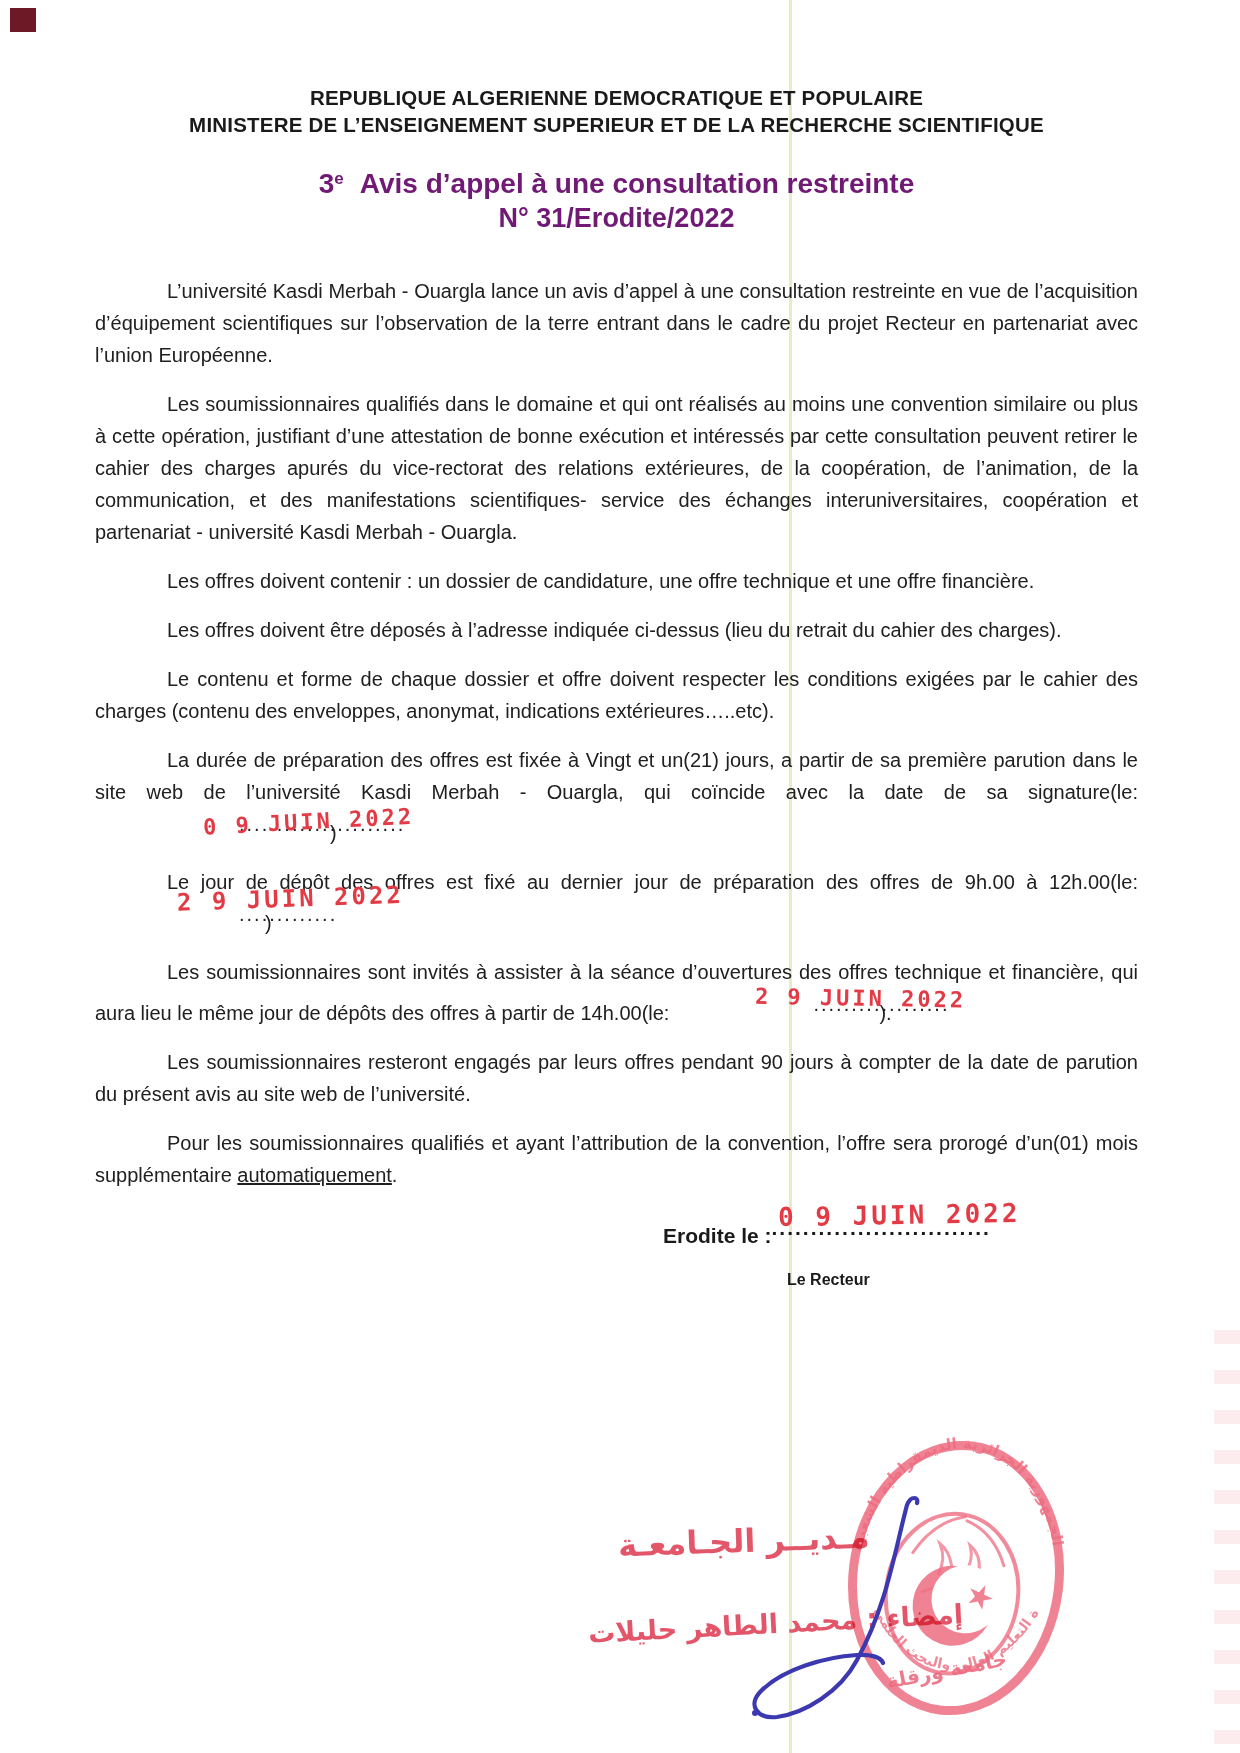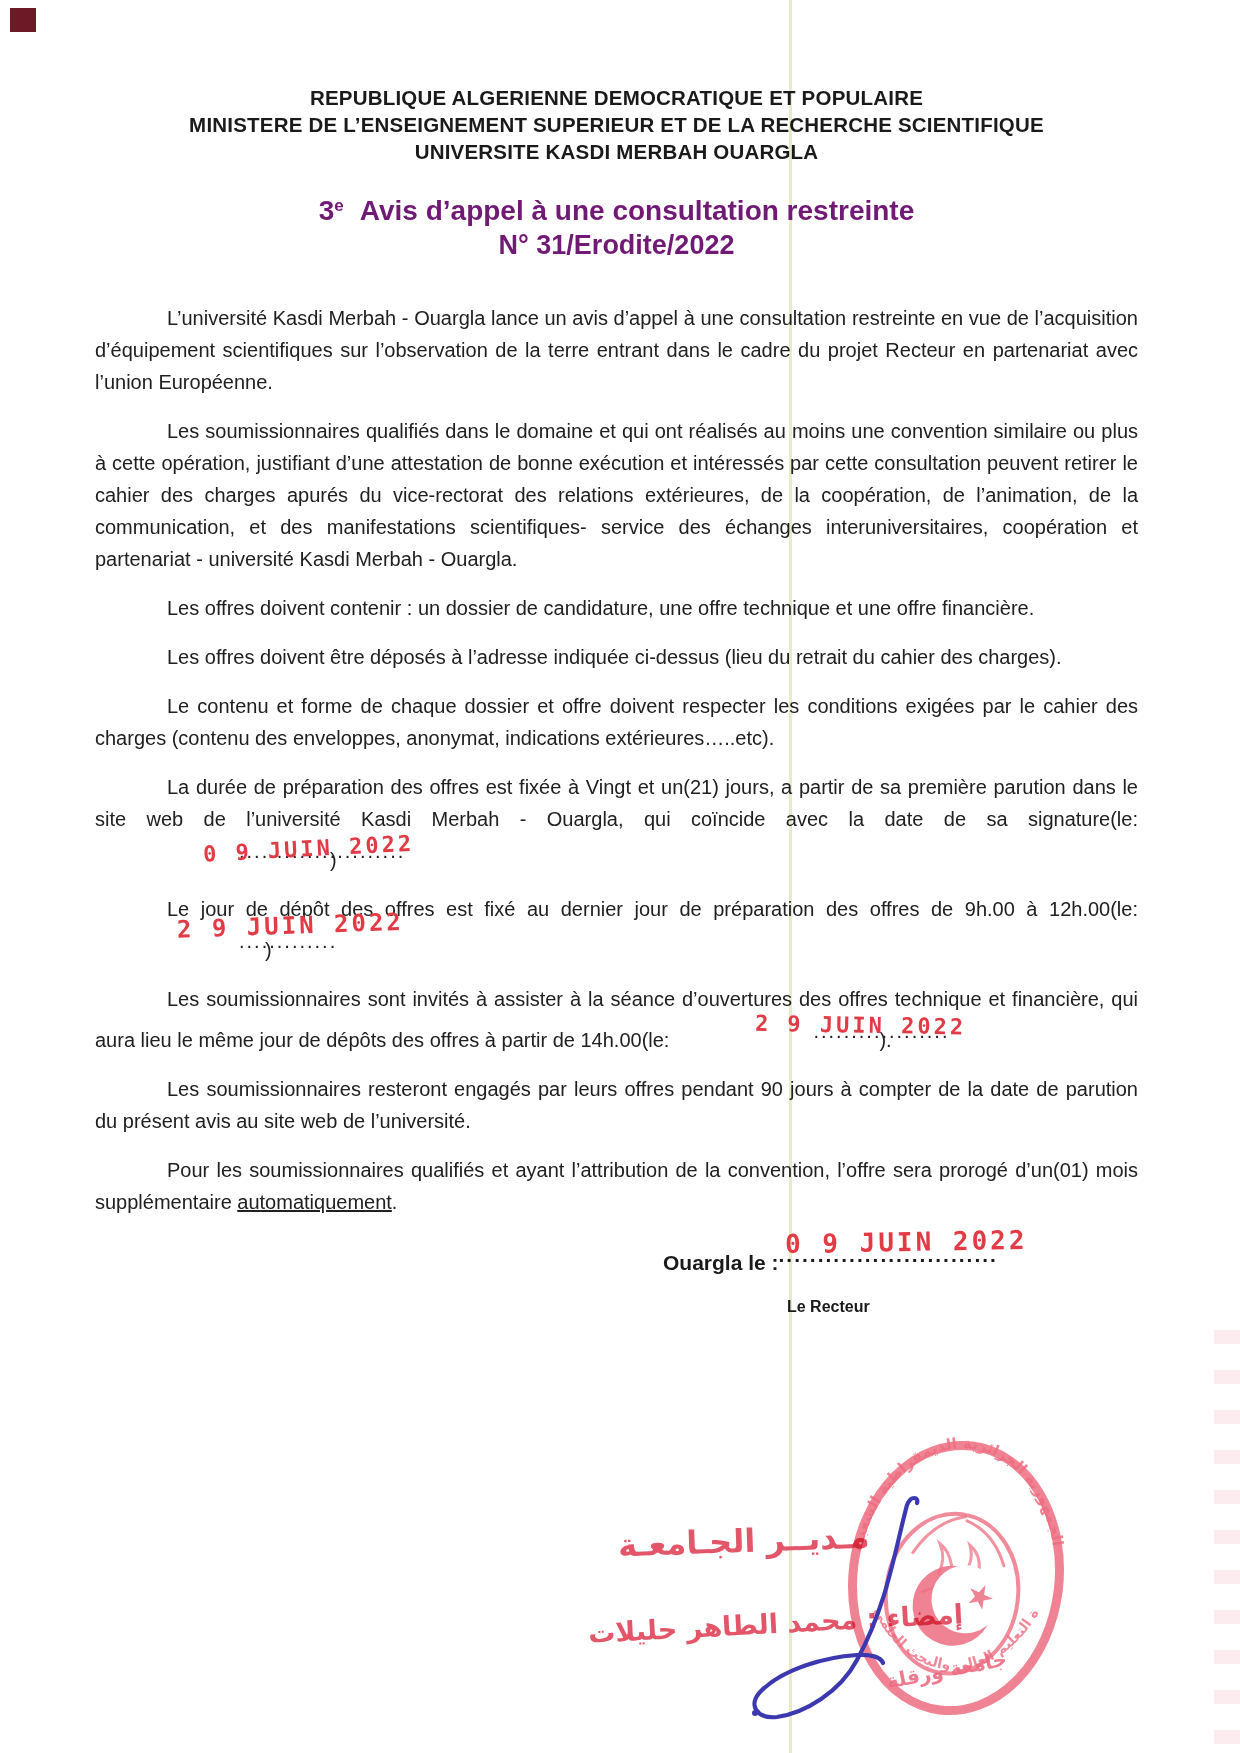--- a/index.html
+++ b/index.html
@@ -64,21 +64,20 @@
 <div class="page">
 
   <div class="corner-mark" style="background: rgb(109, 26, 38);"></div>
   <div class="scan-line" style="background: rgb(205, 211, 126);"></div>
   <div class="edge-streaks"></div>
 
   <div class="content">
 
     <div class="hdr">REPUBLIQUE ALGERIENNE DEMOCRATIQUE ET POPULAIRE</div>
     <div class="hdr">MINISTERE DE L’ENSEIGNEMENT SUPERIEUR ET DE LA RECHERCHE SCIENTIFIQUE</div>
-    <div class="hdr">UNIVERSITE KASDI MERBAH OUARGLA</div>
 
     <div class="title-block">
       <div class="title-line1">
         <span>3</span><sup>e</sup><span class="title-rest">Avis d’appel à une consultation restreinte</span>
       </div>
       <div class="title-line2">N° 31/Erodite/2022</div>
     </div>
 
     <div class="doc-body">
         <p class="para"><span>L’université Kasdi Merbah - Ouargla lance un avis d’appel à une consultation restreinte en vue de l’acquisition </span><span class="b">d’équipement scientifiques sur l’observation de la terre</span><span> entrant dans le cadre du projet </span><span class="b">Recteur</span><span> en partenariat avec l’union Européenne.</span></p>
@@ -88,21 +87,21 @@
         <p class="para"><span>Le contenu et forme de chaque dossier et offre doivent respecter les conditions exigées par le cahier des charges (contenu des enveloppes, anonymat, indications extérieures…..etc).</span></p>
         <p class="para"><span>La durée de préparation des offres est fixée à </span><span class="b">Vingt et un(21) jours</span><span>, a partir de sa première parution dans le site web de l’université Kasdi Merbah - Ouargla, qui coïncide avec la date de sa signature(le:</span><span class="stamp-slot" style="width: 235px;"><span class="dots">..........................................................................................</span><span class="date-stamp date1">0 9 JUIN 2022</span></span><span>)</span></p>
         <p class="para"><span>Le jour de dépôt des offres est fixé au dernier jour de préparation des offres de </span><span class="b">9h.00 à 12h.00</span><span>(le:</span><span class="stamp-slot" style="width: 170px;"><span class="dots">..........................................................................................</span><span class="date-stamp date2">2 9 JUIN 2022</span></span><span>)</span></p>
         <p class="para"><span>Les soumissionnaires sont invités à assister à la séance d’ouvertures des offres technique et financière, qui aura lieu le même jour de dépôts des offres à partir de </span><span class="b">14h.00</span><span>(le:</span><span class="stamp-slot" style="width: 210px;"><span class="dots">..........................................................................................</span><span class="date-stamp date3">2 9 JUIN 2022</span></span><span>).</span></p>
         <p class="para"><span>Les soumissionnaires resteront engagés par leurs offres pendant </span><span class="b">90 jours</span><span> à compter de la date de parution du présent avis au site web de l’université.</span></p>
         <p class="para"><span>Pour les soumissionnaires qualifiés et ayant l’attribution de la convention, l’offre sera prorogé </span><span class="b">d’un(01) mois</span><span> supplémentaire </span><span class="u">automatiquement</span><span>.</span></p>
       </div>
 
     <div class="footer-block">
       <div class="footer-dateline">
-        <span>Ouargla le :</span><span class="stamp-slot" style="width:218px"><span class="dots">....................................................</span><span class="date-stamp date4">0 9 JUIN 2022</span></span>
+        <span>Erodite le :</span><span class="stamp-slot" style="width:218px"><span class="dots">....................................................</span><span class="date-stamp date4">0 9 JUIN 2022</span></span>
       </div>
       <div class="recteur">Le Recteur</div>
     </div>
   </div>
 
   <div class="arabic-red arabic-title">مـديــر الجـامعـة</div>
   <div class="arabic-red arabic-sign">إمضاء : محمد الطاهر حليلات</div>
 
   <svg class="official-stamp" width="300" height="340" viewBox="0 0 300 340">
     <g stroke="#ec6076" fill="none" stroke-linecap="round">

